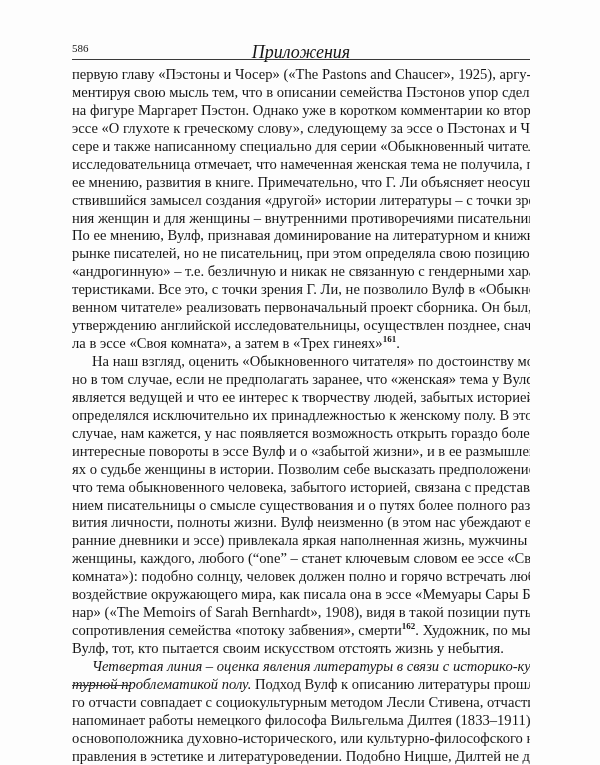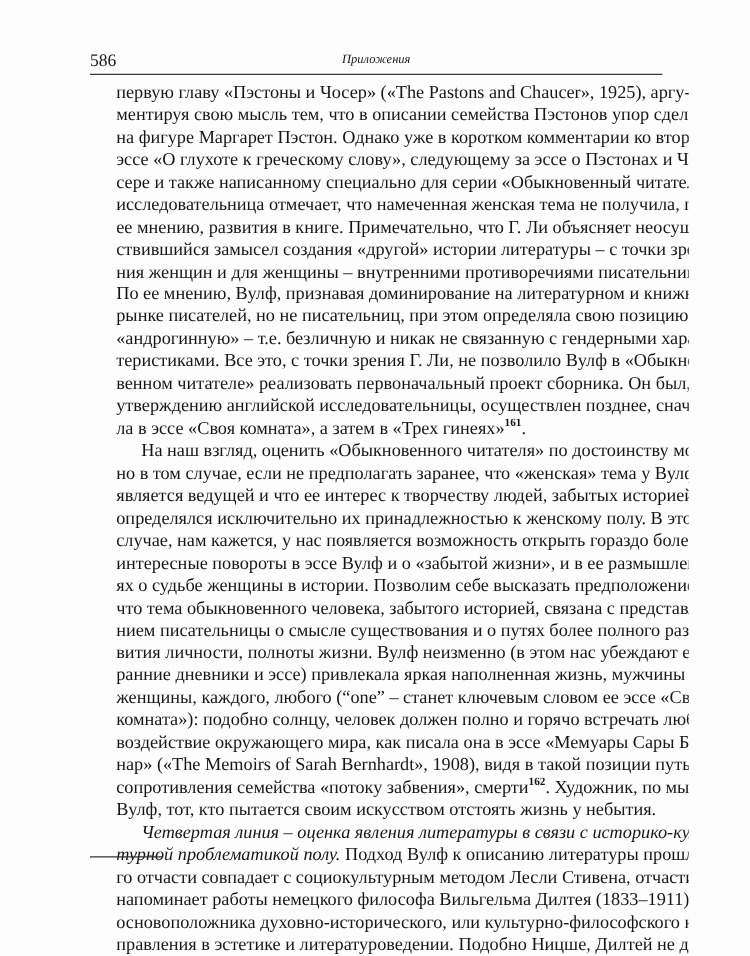--- a/index.html
+++ b/index.html
@@ -1,23 +1,23 @@
 <!DOCTYPE html>
 <html><head>
 <meta charset="utf-8">
 <style>
   html, body { margin: 0; padding: 0; background: #ffffff; }
   body { width: 600px; height: 765px; position: relative; overflow: hidden;
          font-family: "Liberation Serif", "DejaVu Serif", serif; color: #161616; }
   .page { position: absolute; left: 0; top: 0; width: 600px; height: 765px; background: #fdfdfd; }
   .running-head { position: absolute; left: 72px; top: 42px; width: 458px; height: 16px; }
-  .page-number { position: absolute; left: 0; top: 0; font-size: 14px; }
-  .head-title { position: absolute; left: 0; width: 100%; top: 0; text-align: center; font-style: italic; font-size: 10px; }
+  .page-number { position: absolute; left: 0; top: 0; font-size: 11px; }
+  .head-title { position: absolute; left: 0; width: 100%; top: 0; text-align: center; font-style: italic; font-size: 18px; }
   .head-rule { position: absolute; left: 72px; top: 59px; width: 458px; height: 1px; background: #3a3a3a; }
-  .body-text { position: absolute; left: 72px; top: 66px; width: 458px; font-size: 14.6px; margin-left: 21px; }
+  .body-text { position: absolute; left: 72px; top: 66px; width: 458px; font-size: 14.6px; }
   .line { height: 17.95px; line-height: 17.95px; white-space: nowrap; text-align: justify; text-align-last: justify; overflow: hidden; }
   .line.last { text-align-last: left; }
   .line.indent { padding-left: 20px; }
   .ital { font-style: italic; }
   sup { font-size: 9px; line-height: 0; vertical-align: 6px; font-weight: bold; }
   .fn-rule { position: absolute; left: 72px; top: 685px; width: 58px; height: 1px; background: #333; }
   .footnotes { position: absolute; left: 72px; top: 691px; width: 458px; font-size: 11.5px; }
   .fn { height: 13px; line-height: 13px; white-space: nowrap; }
   .fn sup { font-size: 7.5px; vertical-align: 4px; margin-right: 3px; }
 </style>

